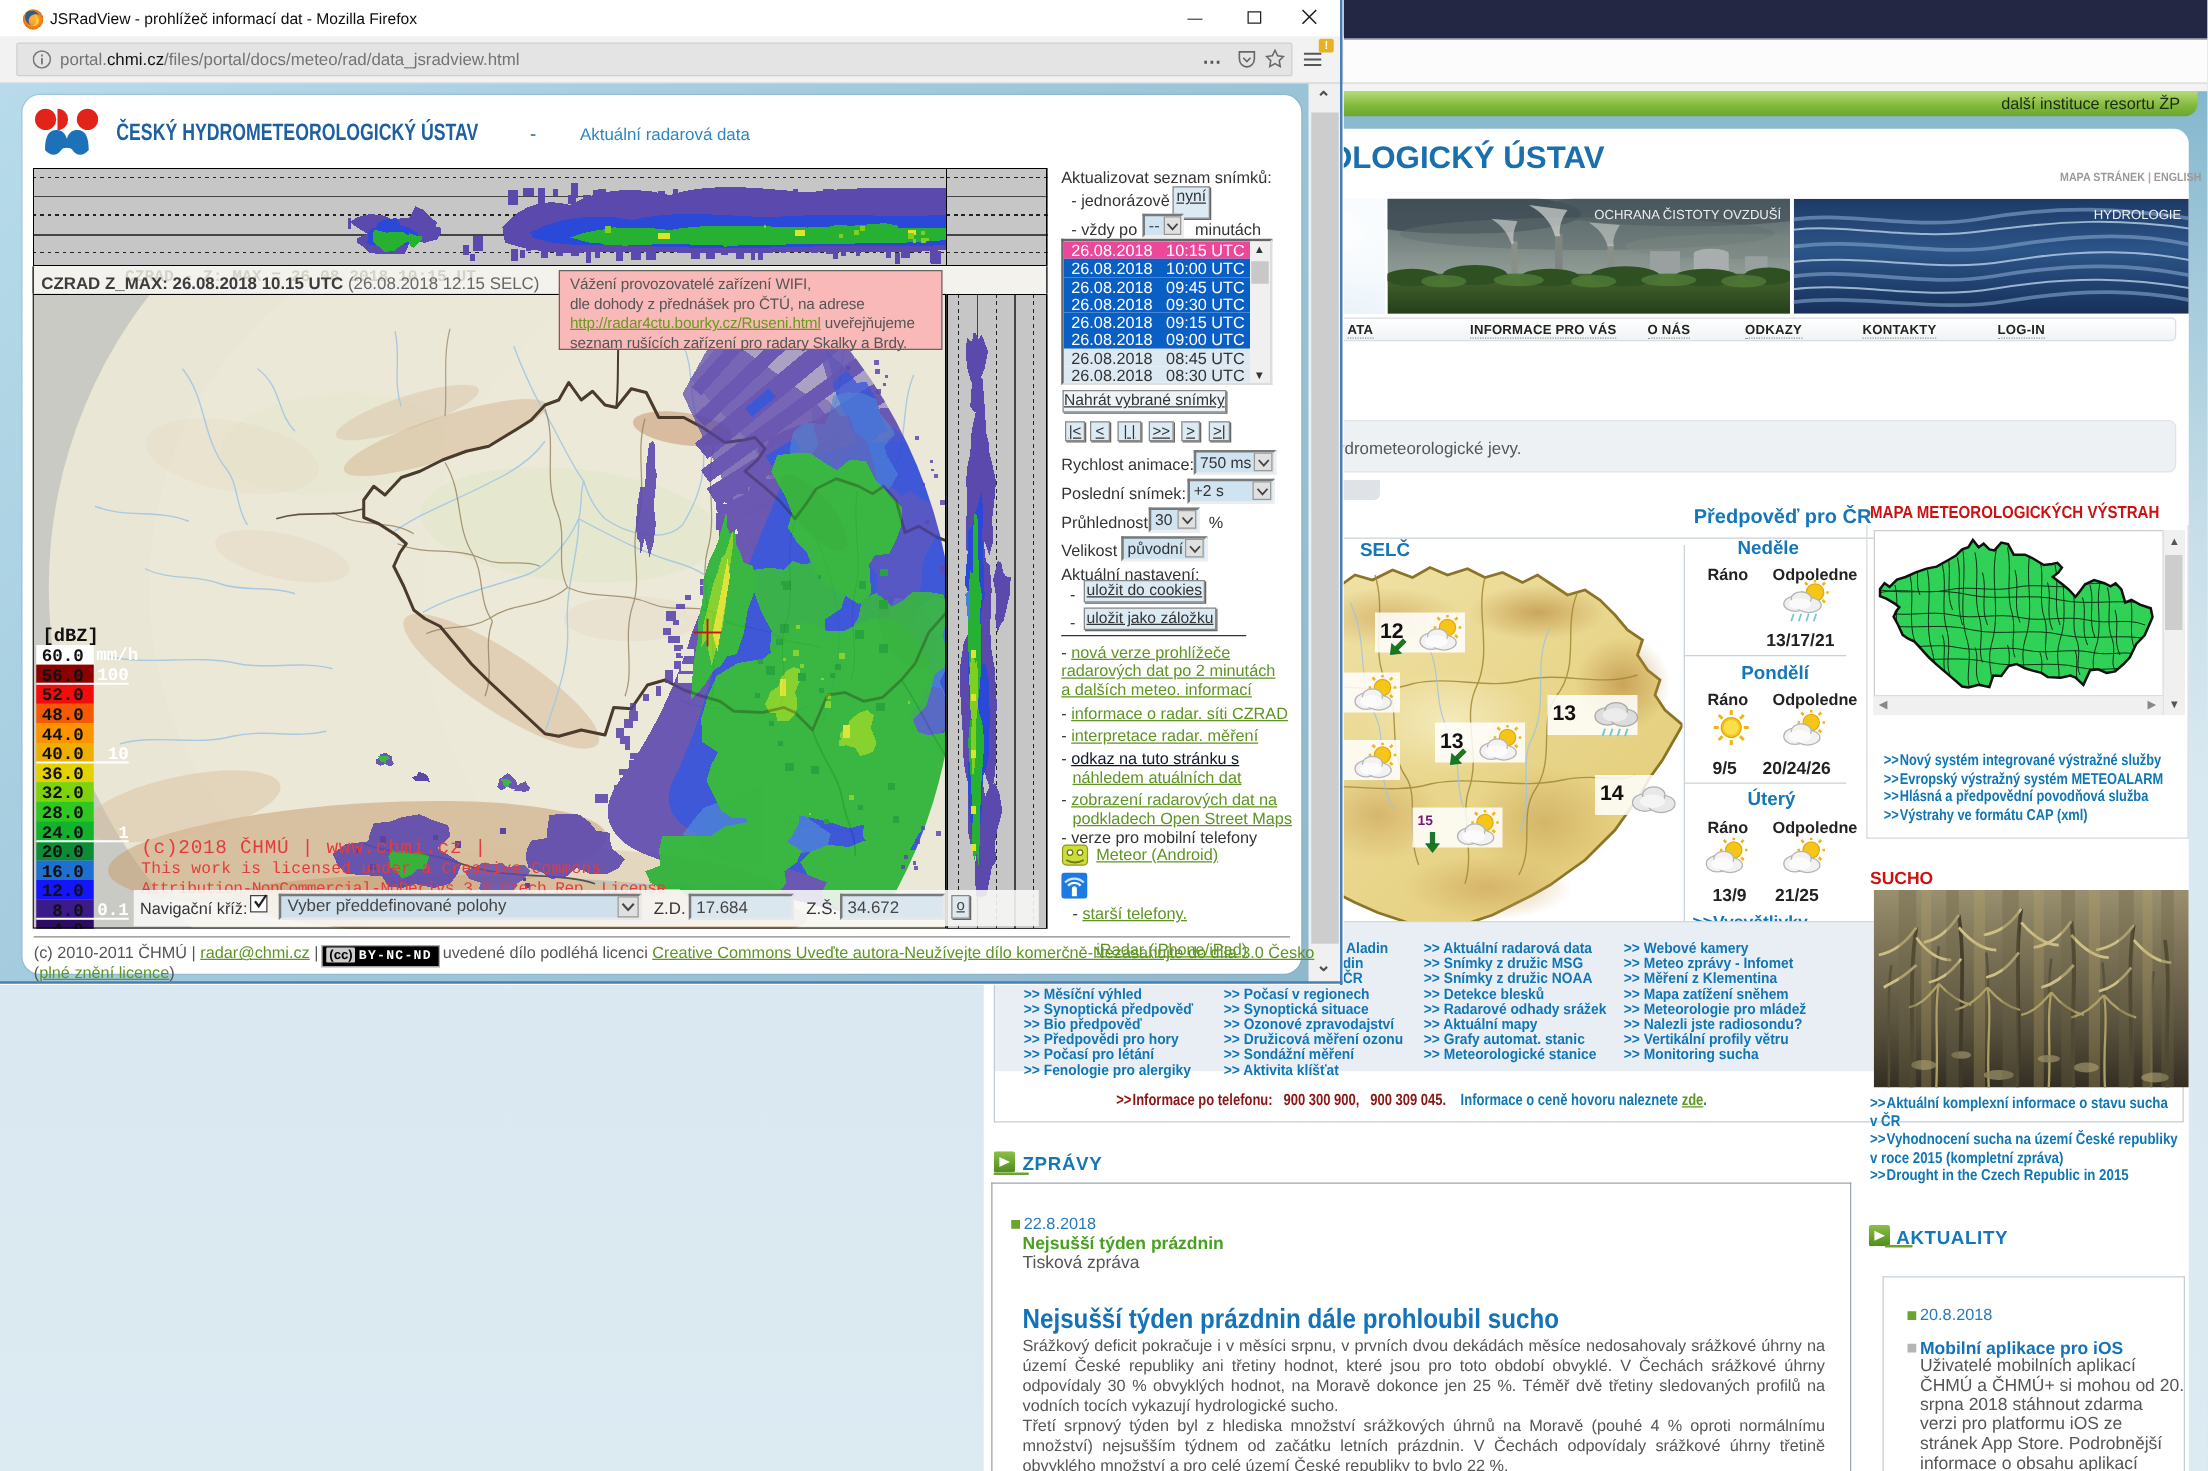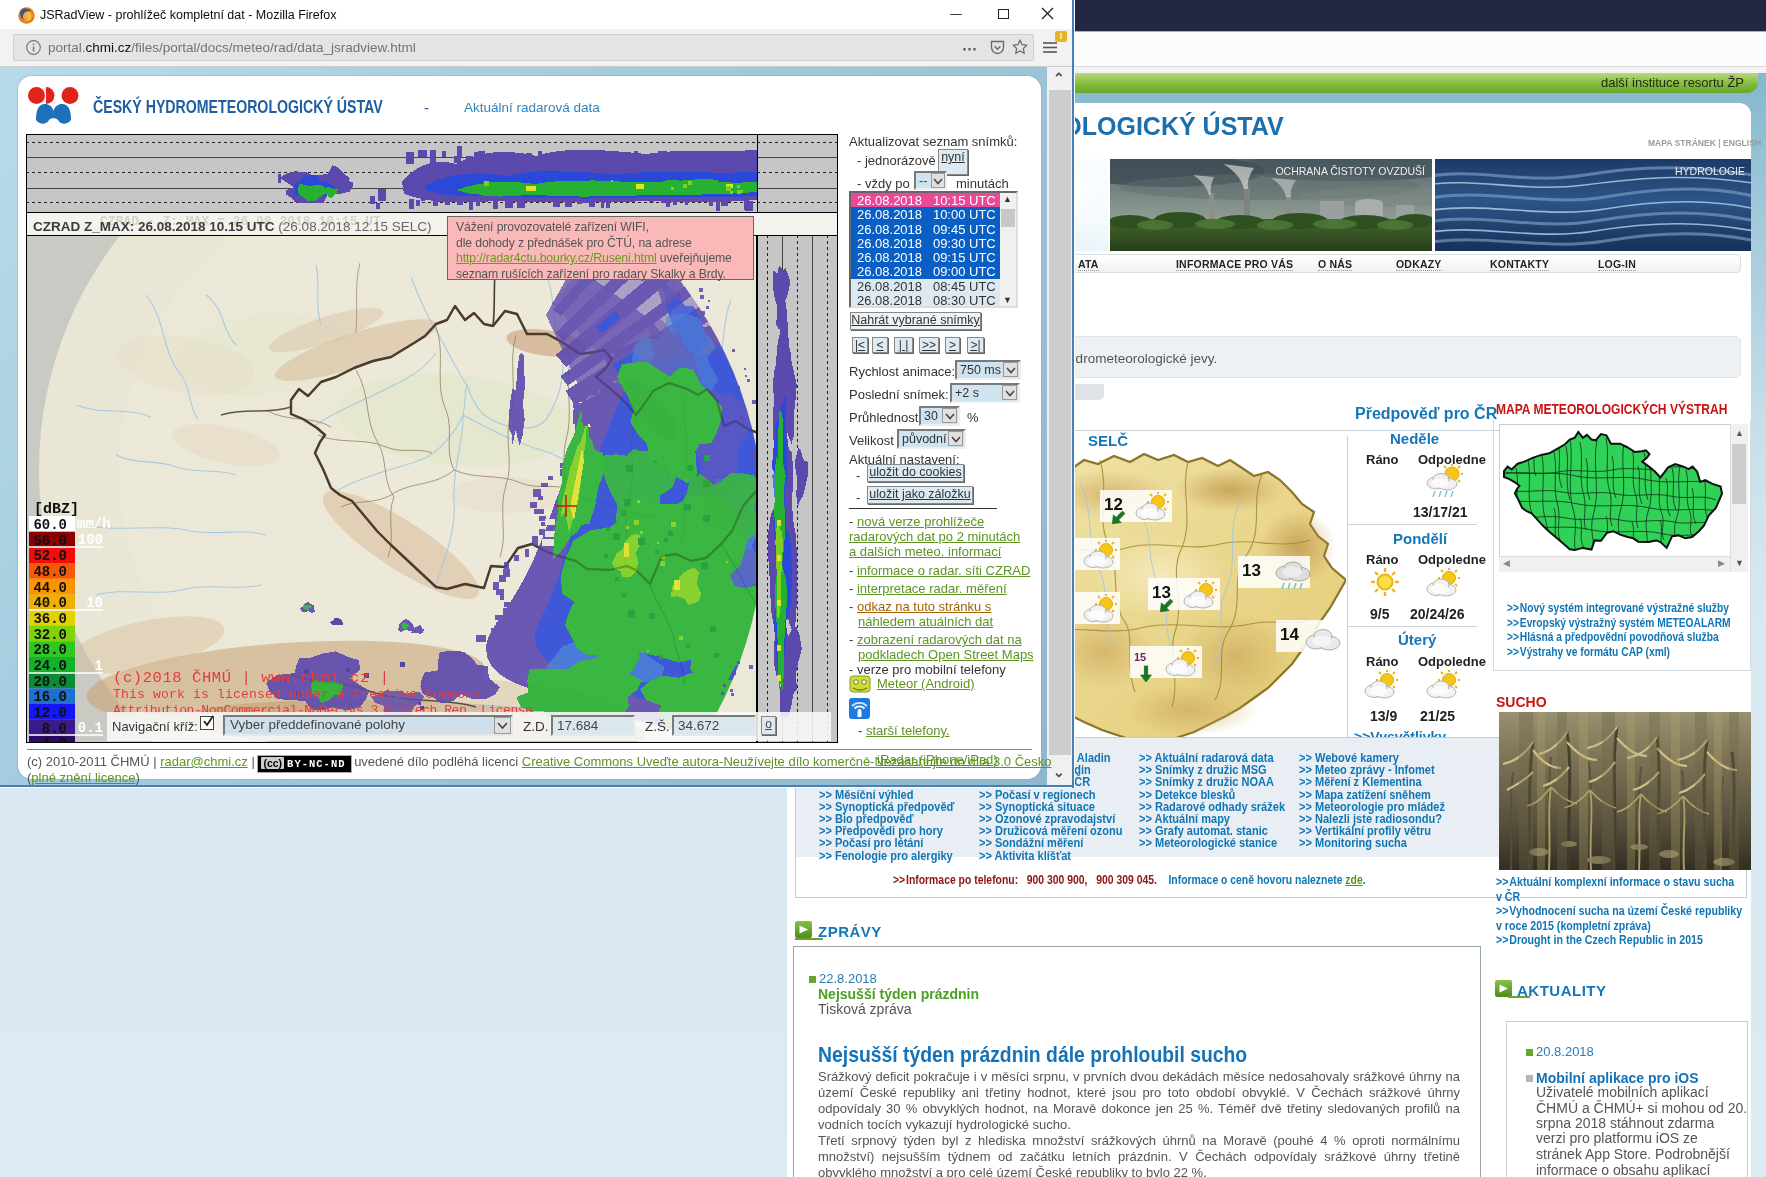--- a/index.html
+++ b/index.html
@@ -655,21 +655,21 @@
         <radialGradient id="ffo" cx=".5" cy=".5" r=".5">
           <stop offset="0" stop-color="#ffb646"></stop>
           <stop offset=".65" stop-color="#f78f1e"></stop>
           <stop offset="1" stop-color="#e46f0e"></stop>
         </radialGradient>
       </defs>
 <circle cx="8.5" cy="8.5" r="8.2" fill="url(#ffo)"></circle>
 <path d="M3.2,3.0 C5.0,1.6 7.5,1.2 9.8,1.9 C11.5,2.5 12.8,3.7 13.4,5.2 C12.2,4.3 10.8,4.0 9.4,4.3 C7.2,4.7 5.5,6.3 5.0,8.4 C4.6,10.2 5.2,12.0 6.5,13.2 C4.8,12.6 3.4,11.3 2.7,9.6 C1.8,7.4 2.0,4.9 3.2,3.0 Z" fill="#2a5d94"></path>
 <path d="M9.2,5.2 C10.7,4.9 12.2,5.3 13.3,6.3 C12.6,6.1 11.8,6.2 11.2,6.5 C12.1,6.9 12.8,7.7 13.1,8.6 C13.4,9.9 13.1,11.2 12.3,12.2 C11.2,13.5 9.5,14.1 7.9,13.8 C9.6,12.9 10.7,11.2 10.7,9.2 C10.7,7.6 10.1,6.2 9.2,5.2 Z" fill="#ffd24a" opacity=".8"></path>
 </svg>
-<div class="abs" style="left:40px;top:8px;white-space:nowrap;font-size:12.5px;color:#0c0c0d;">JSRadView - prohlížeč kompletní dat - Mozilla Firefox</div>
+<div class="abs" style="left:40px;top:8px;white-space:nowrap;font-size:12.5px;color:#0c0c0d;">JSRadView - prohlížeč informací dat - Mozilla Firefox</div>
 <div class="abs" style="left:950px;top:7px;white-space:nowrap;font-size:12px;color:#222;">—</div>
 <div class="abs" style="left:998px;top:9px;width:11px;height:10px;border:1.4px solid #222;"></div>
 <svg class="abs" style="left:1041px;top:7px" width="13" height="13">
       <path d="M1,1 L12,12 M12,1 L1,12" stroke="#222" stroke-width="1.3"></path>
     </svg>
 <div class="abs" style="left:0px;top:29px;width:1075px;height:38px;background:#f2f2f2;border-bottom:1px solid #cccccc;"></div>
 <div class="abs" style="left:13px;top:34px;width:1021px;height:27px;background:#e4e4e4;border:1px solid #cfcfcf;border-radius:2px;"></div>
 <svg class="abs" style="left:26px;top:40px" width="15" height="15" viewBox="0 0 15 15">
       <circle cx="7.5" cy="7.5" r="6.8" fill="none" stroke="#777" stroke-width="1.2"></circle>
       <rect x="6.8" y="6.5" width="1.5" height="5" fill="#777"></rect>
@@ -1257,21 +1257,21 @@
 <div class="abs" style="left:856px;top:468px;white-space:nowrap;font-size:13px;color:#333;">-</div>
 <div class="abs" style="left:867px;top:464px;width:97px;height:18px;background:#dceaf4;border:1px solid #888;box-shadow:1px 1px 0 #666;font-size:12.5px;color:#333;text-align:center;white-space:nowrap;line-height:15px;"><u>uložit do cookies</u></div>
 <div class="abs" style="left:856px;top:490px;white-space:nowrap;font-size:13px;color:#333;">-</div>
 <div class="abs" style="left:867px;top:486px;width:106px;height:18px;background:#dceaf4;border:1px solid #888;box-shadow:1px 1px 0 #666;font-size:12.5px;color:#333;text-align:center;white-space:nowrap;line-height:15px;"><u>uložit jako záložku</u></div>
 <div class="abs" style="left:849px;top:508px;width:148px;height:1px;background:#333;"></div>
 <div class="abs" style="left:849px;top:514px;white-space:nowrap;font-size:13px;"><span style="color:#333">- </span><span style="color:#5d9422;text-decoration:underline;">nová verze prohlížeče</span></div>
 <div class="abs" style="left:849px;top:529px;white-space:nowrap;font-size:13px;"><span style="color:#5d9422;text-decoration:underline;">radarových dat po 2 minutách</span></div>
 <div class="abs" style="left:849px;top:544px;white-space:nowrap;font-size:13px;"><span style="color:#5d9422;text-decoration:underline;">a dalších meteo. informací</span></div>
 <div class="abs" style="left:849px;top:563px;white-space:nowrap;font-size:13px;"><span style="color:#333">- </span><span style="color:#5d9422;text-decoration:underline;">informace o radar. síti CZRAD</span></div>
 <div class="abs" style="left:849px;top:581px;white-space:nowrap;font-size:13px;"><span style="color:#333">- </span><span style="color:#5d9422;text-decoration:underline;">interpretace radar. měření</span></div>
-<div class="abs" style="left:849px;top:599px;white-space:nowrap;font-size:13px;"><span style="color:#333">- </span><span style="color:#a16207;text-decoration:underline;">odkaz na tuto stránku s</span></div>
+<div class="abs" style="left:849px;top:599px;white-space:nowrap;font-size:13px;"><span style="color:#333">- </span><span style="color:#0f172a;text-decoration:underline;">odkaz na tuto stránku s</span></div>
 <div class="abs" style="left:858px;top:614px;white-space:nowrap;font-size:13px;"><span style="color:#5d9422;text-decoration:underline;">náhledem atuálních dat</span></div>
 <div class="abs" style="left:849px;top:632px;white-space:nowrap;font-size:13px;"><span style="color:#333">- </span><span style="color:#5d9422;text-decoration:underline;">zobrazení radarových dat na</span></div>
 <div class="abs" style="left:858px;top:647px;white-space:nowrap;font-size:13px;"><span style="color:#5d9422;text-decoration:underline;">podkladech Open Street Maps</span></div>
 <div class="abs" style="left:849px;top:662px;white-space:nowrap;font-size:13px;color:#333;">- verze pro mobilní telefony</div>
 <svg class="abs" style="left:849px;top:674px" width="22" height="20" viewBox="0 0 22 20">
 <rect x="1" y="2" width="20" height="16" rx="3" fill="#cddc39" stroke="#8a9a20" stroke-width="1"></rect>
 <circle cx="7" cy="8" r="2.2" fill="#fff" stroke="#6a7a18"></circle>
       <circle cx="15" cy="8" r="2.2" fill="#fff" stroke="#6a7a18"></circle>
 <path d="M4,14 Q11,18 18,14" stroke="#6a7a18" stroke-width="1.4" fill="none"></path>
     </svg>

